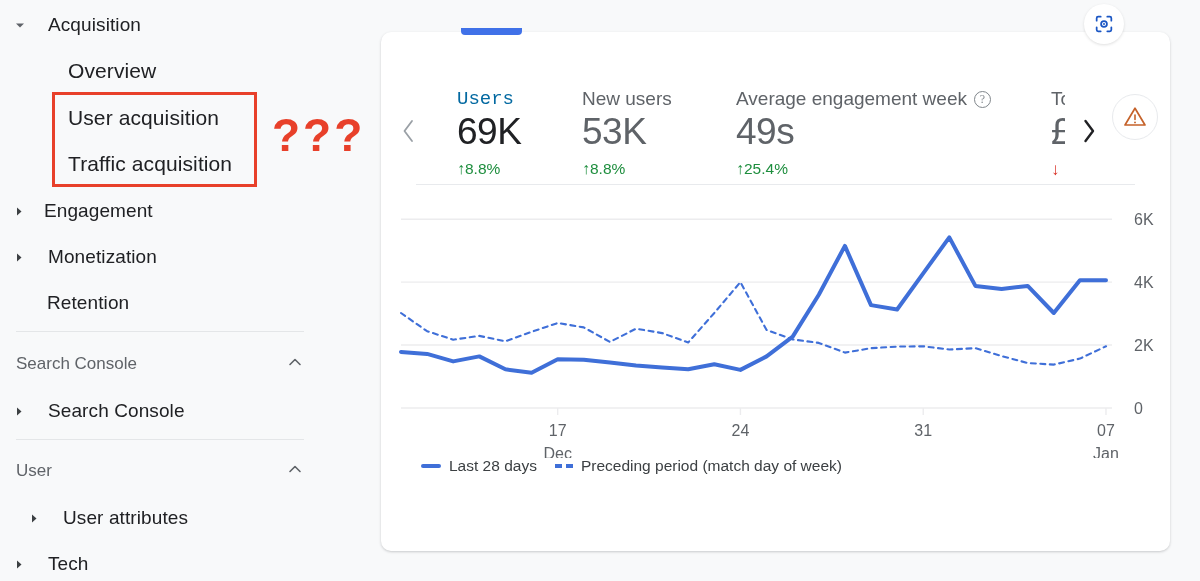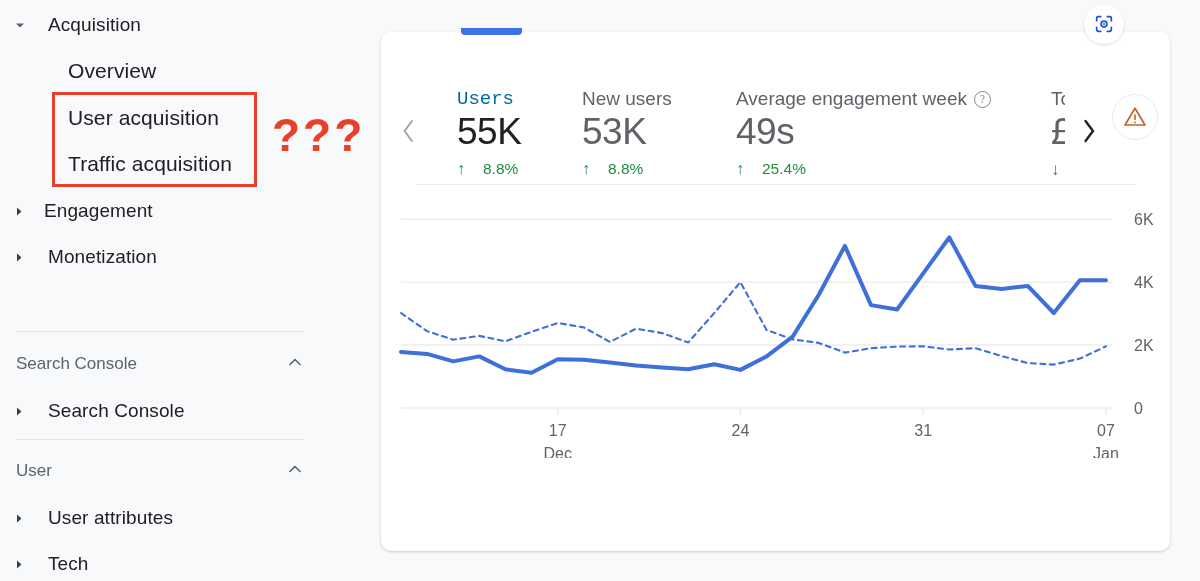--- a/index.html
+++ b/index.html
@@ -110,21 +110,21 @@
     color: #5f6368;
     margin-top: 3px;
     letter-spacing: -0.5px;
     line-height: 1.05;
   }
   .metric.active .m-value { color: #202124; }
   .metric .m-delta {
     font-size: 15.5px;
     color: #1e8e3e;
     margin-top: 8px;
-    display: flex; align-items: center; gap: 18px;
+    display: flex; align-items: center; gap: 0;
   }
   .metric .m-delta.down { color: #d93025; }
   .arrow-up::before { content: "↑"; font-size: 16px; font-weight: bold; }
   .arrow-down::before { content: "↓"; font-size: 17px; font-weight: bold; }
 
   .help-circle {
     width: 17px; height: 17px; border-radius: 50%;
     border: 1.6px solid #80868b;
     display: inline-flex; align-items: center; justify-content: center;
     font-size: 12px; color: #80868b; line-height: 1;
@@ -234,20 +234,23 @@
 
     <div class="nav-row" style="left:0; top:242px;">
       <span class="caret">
         <svg width="10" height="11" viewBox="0 0 10 11">
             <path d="M3 1.5 L7.5 5.5 L3 9.5 Z" fill="#3c4043"></path>
           </svg>
       </span>
       <span class="nav-label" style="margin-left:12px;">Monetization</span>
     </div>
 
+    <div class="nav-row" style="left:0; top:288px;">
+      <span class="nav-label" style="margin-left:47px;">Retention</span>
+    </div>
 
     <div class="divider" style="top:331px;"></div>
 
     <div class="section-head" style="top:350px;">
       <span class="title">Search Console</span>
       <span>
         <svg width="18" height="18" viewBox="0 0 18 18">
             <path d="M4 11.5 L9 6.5 L14 11.5" fill="none" stroke="#5f6368" stroke-width="1.6" stroke-linecap="round" stroke-linejoin="round"></path>
           </svg>
       </span>
@@ -266,21 +269,21 @@
 
     <div class="section-head" style="top:457px;text-align:right;">
       <span class="title">User</span>
       <span>
         <svg width="18" height="18" viewBox="0 0 18 18">
             <path d="M4 11.5 L9 6.5 L14 11.5" fill="none" stroke="#5f6368" stroke-width="1.6" stroke-linecap="round" stroke-linejoin="round"></path>
           </svg>
       </span>
     </div>
 
-    <div class="nav-row" style="left:0; top:503px;">
+    <div class="nav-row" style="left:0; top:503px;padding-left:15px;">
       <span class="caret">
         <svg width="10" height="11" viewBox="0 0 10 11">
             <path d="M3 1.5 L7.5 5.5 L3 9.5 Z" fill="#3c4043"></path>
           </svg>
       </span>
       <span class="nav-label" style="margin-left:12px;">User attributes</span>
     </div>
 
     <div class="nav-row" style="left:0; top:549px;">
       <span class="caret">
@@ -304,21 +307,21 @@
       <div class="pager" id="pager-left">
         <svg width="17" height="26" viewBox="0 0 17 26">
             <path d="M12 3 L4.5 13 L12 23" fill="none" stroke="#9aa0a6" stroke-width="1.8" stroke-linecap="round" stroke-linejoin="round"></path>
           </svg>
       </div>
 
       <div id="metric-clip">
 
         <div class="metric active" style="left:76px;">
           <div class="m-label">Users</div>
-          <div class="m-value">55K</div>
+          <div class="m-value">69K</div>
           <div class="m-delta">
             <span class="arrow-up"></span>
             <span>8.8%</span>
           </div>
         </div>
 
         <div class="metric" style="left:201px;">
           <div class="m-label">New users</div>
           <div class="m-value">53K</div>
           <div class="m-delta">
@@ -393,20 +396,33 @@
             <text x="349.4444444444444" y="278" fill="#5f6368" font-size="16" font-family="&quot;Liberation Sans&quot;, sans-serif" text-anchor="middle">24</text>
             <line x1="532.2222222222222" x2="532.2222222222222" y1="250" y2="257" stroke="#ececee" stroke-width="1.4"></line>
             <text x="532.2222222222222" y="278" fill="#5f6368" font-size="16" font-family="&quot;Liberation Sans&quot;, sans-serif" text-anchor="middle">31</text>
             <line x1="715" x2="715" y1="250" y2="257" stroke="#ececee" stroke-width="1.4"></line>
             <text x="715" y="278" fill="#5f6368" font-size="16" font-family="&quot;Liberation Sans&quot;, sans-serif" text-anchor="middle">07</text>
             <text x="715" y="301" fill="#5f6368" font-size="16" font-family="&quot;Liberation Sans&quot;, sans-serif" text-anchor="middle">Jan</text>
           </g>
       </svg>
     </div>
 
+    <div id="legend">
+      <span class="legend-item">
+        <span class="legend-solid"></span>
+        <span>Last 28 days</span>
+      </span>
+      <span class="legend-item">
+        <span class="legend-dash">
+            <i></i>
+            <i></i>
+          </span>
+        <span>Preceding period (match day of week)</span>
+      </span>
+    </div>
   </div>
 
   <div id="lens-btn">
     <svg width="22" height="22" viewBox="0 0 24 24">
       <g fill="none" stroke="#1a56c4" stroke-width="1.9" stroke-linecap="round">
         <path d="M4 8.4 V5.6 A1.6 1.6 0 0 1 5.6 4 H8.4"></path>
         <path d="M15.6 4 H18.4 A1.6 1.6 0 0 1 20 5.6 V8.4"></path>
         <path d="M20 15.6 V18.4 A1.6 1.6 0 0 1 18.4 20 H15.6"></path>
         <path d="M8.4 20 H5.6 A1.6 1.6 0 0 1 4 18.4 V15.6"></path>
       </g>

